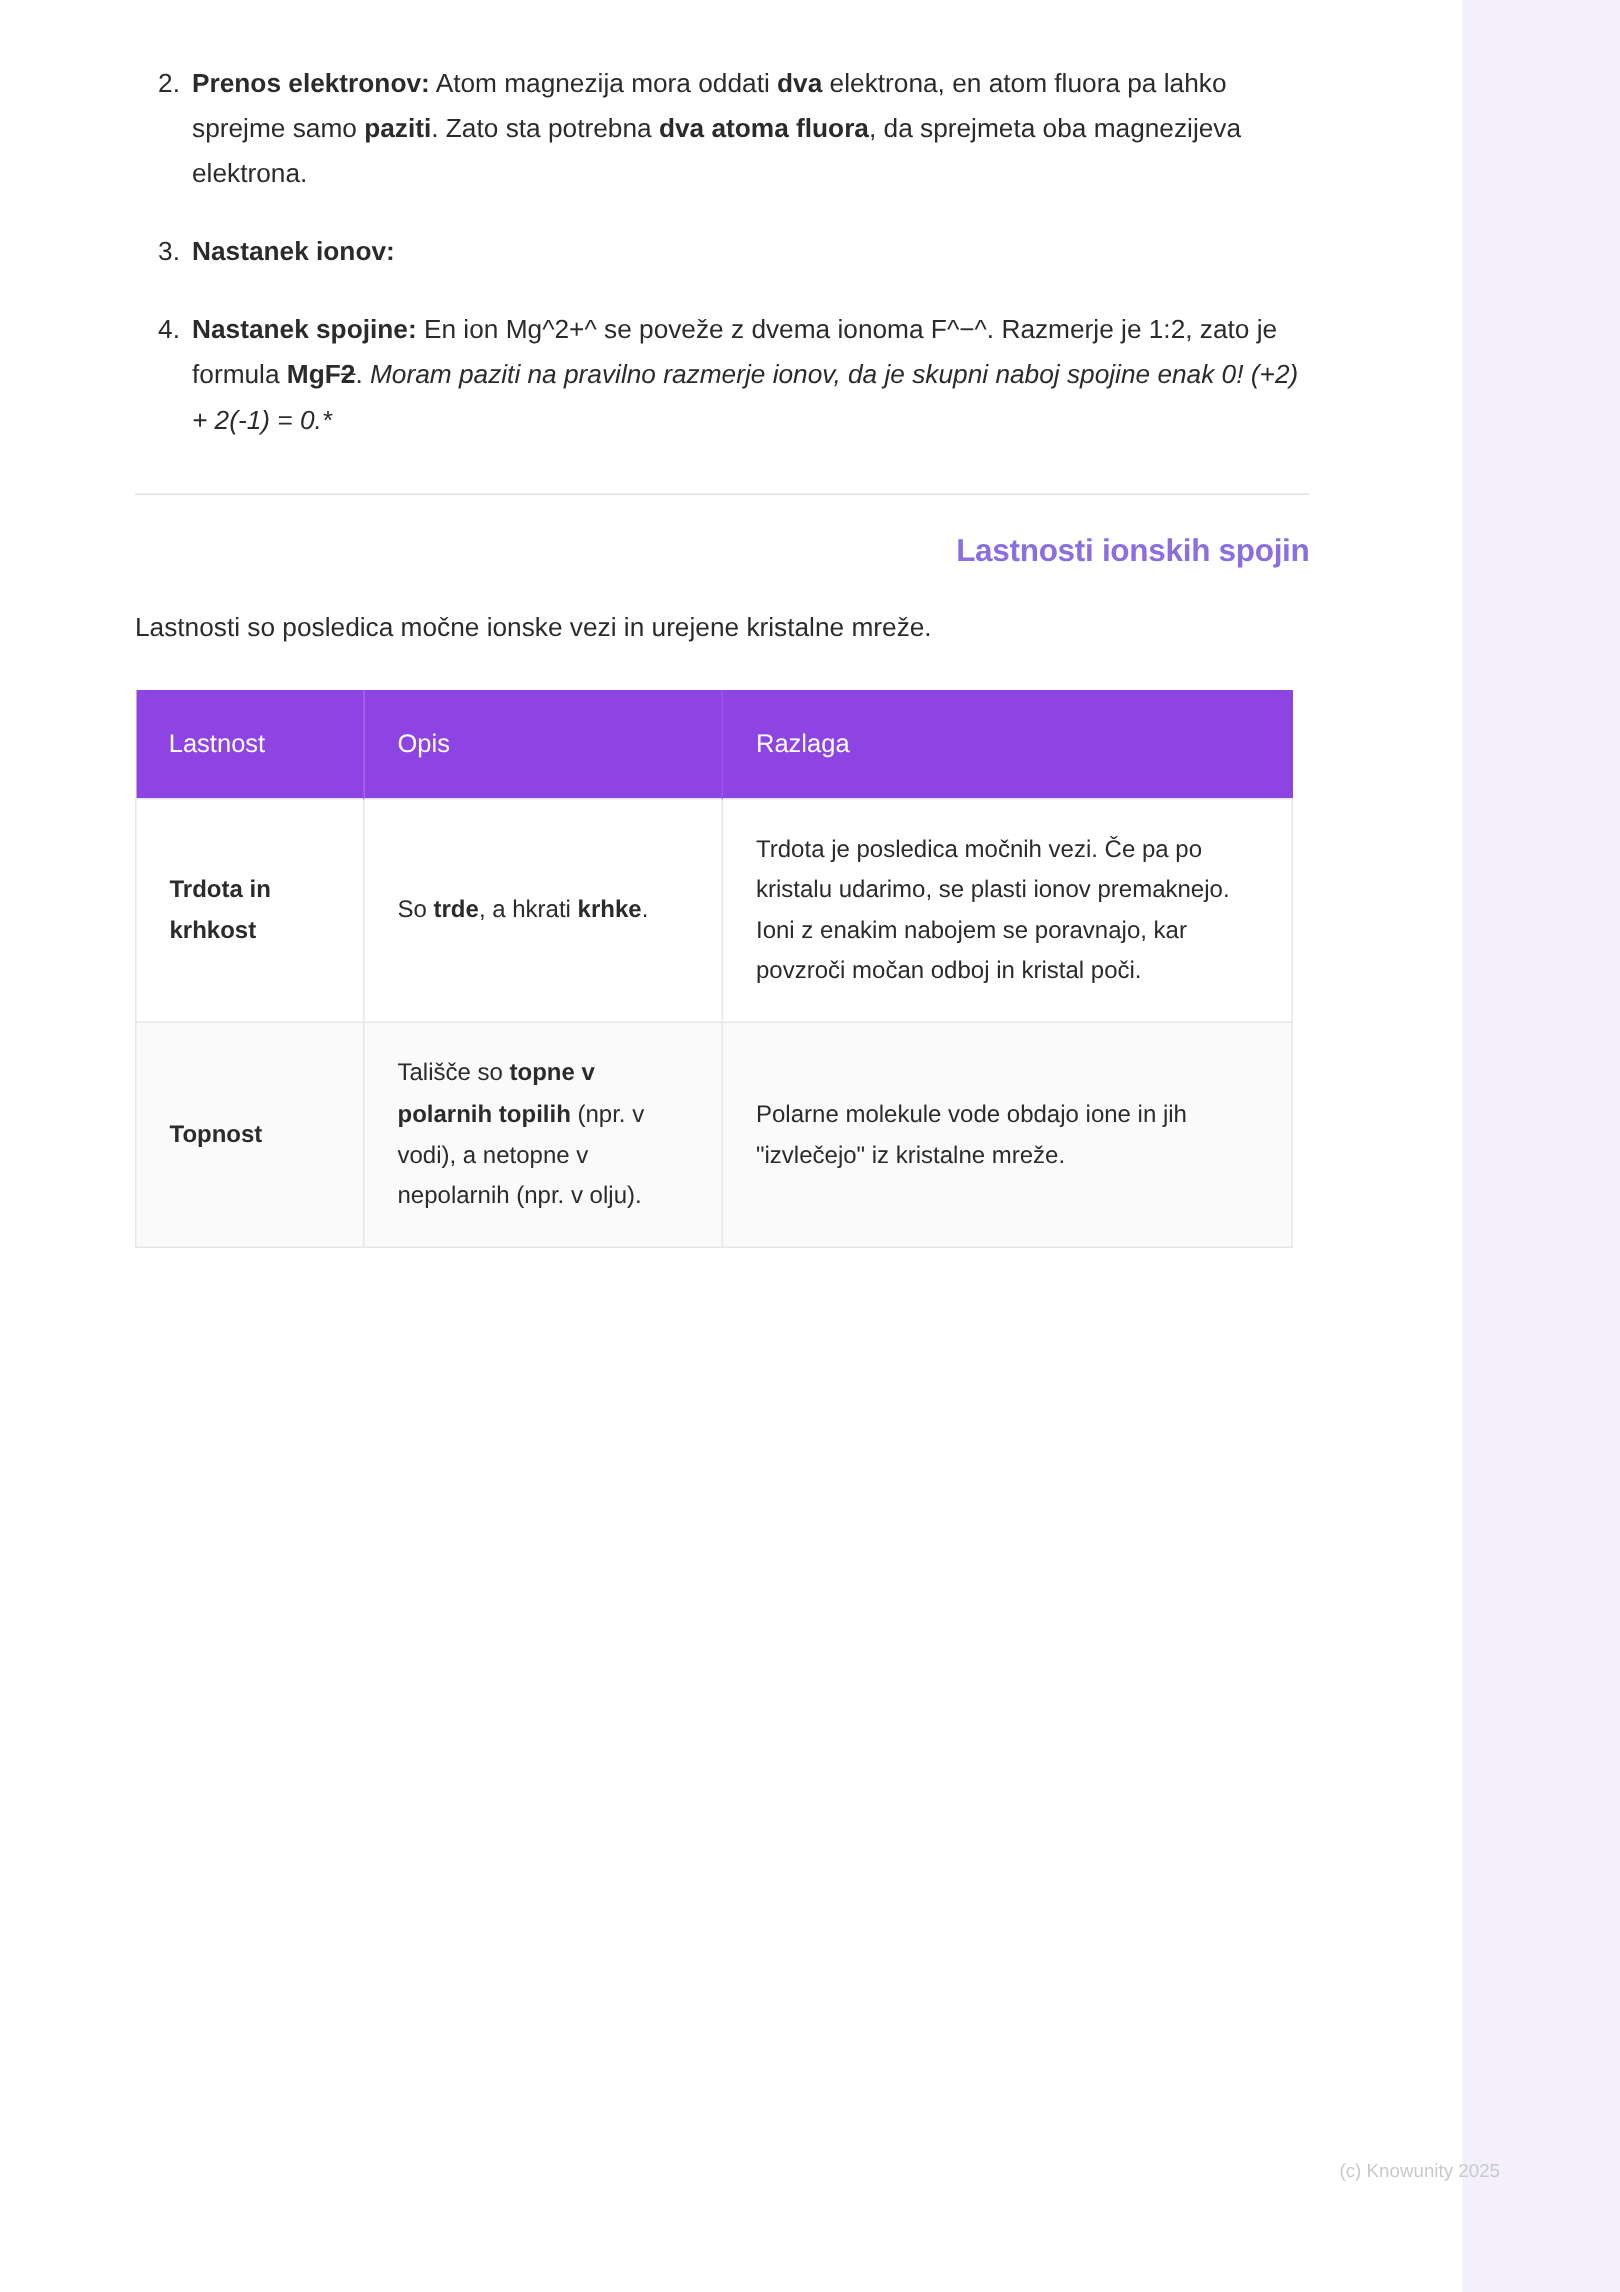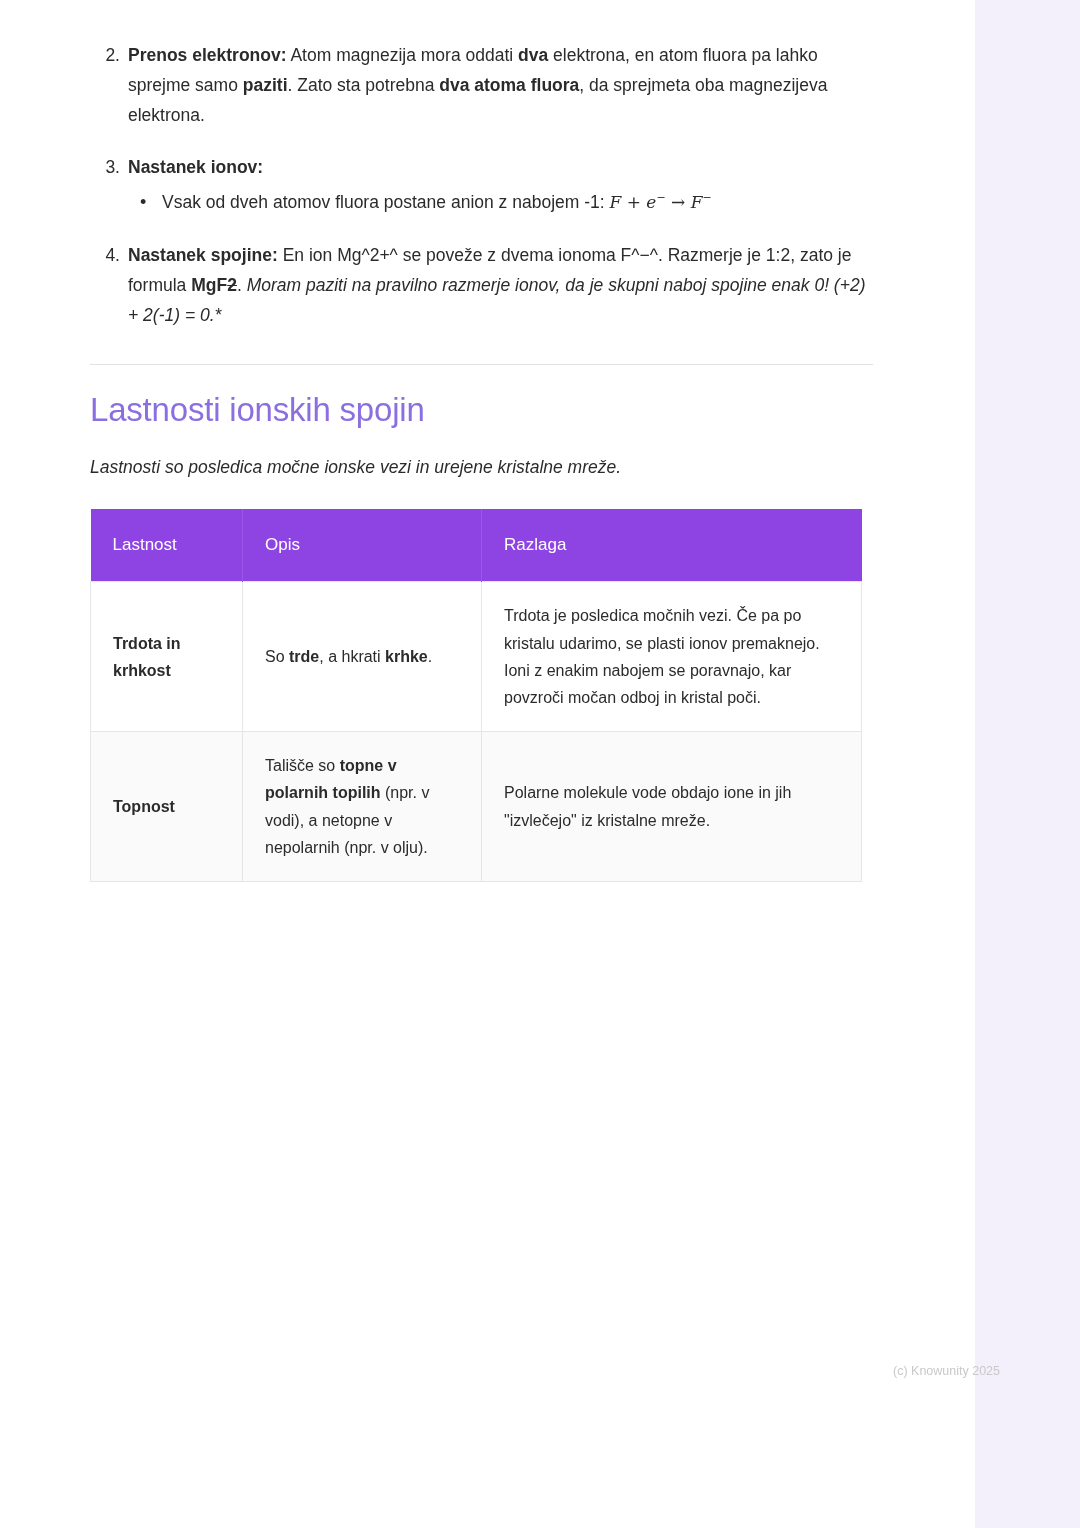--- a/index.html
+++ b/index.html
@@ -98,31 +98,31 @@
   .strike { text-decoration: line-through; }
 
   hr.sep {
     border: none;
     border-top: 1px solid #e2e2e2;
     margin: 34px 0 26px 0;
   }
 
   h2.section-title {
     color: #8b6ee0;
-    font-size: 33px;
-    font-weight: normal;
+    font-size: 21px;
+    font-weight: bold;
     margin: 0 0 24px 0;
     letter-spacing: -0.2px;
+    text-align: right;
   }
 
   p.lead {
     font-size: 17.5px;
     line-height: 1.6;
     margin: 0 0 28px 0;
-    font-style: italic;
   }
 
   table.props {
     width: 737px;
     border-collapse: collapse;
     table-layout: fixed;
     font-size: 16px;
     padding-left: 11px;
   }
   table.props th {
@@ -147,21 +147,21 @@
   td.c0 { width: 152px; font-weight: bold; }
   td.c1 { width: 205px; }
   td.c2 { width: 380px; }
   th.h0 { width: 152px; }
   th.h1 { width: 239px; }
   th.h2 { width: 380px; }
 
   .watermark {
     position: absolute;
     left: 893px;
-    top: 1364px;
+    top: 1440px;
     font-size: 12.5px;
     color: #c9c9c9;
     white-space: nowrap;
   }
 </style>
 </head>
 <body>
 
 <div class="page">
 
@@ -174,23 +174,20 @@
 
       <li>
         <span class="num">2.</span>
         <b>Prenos elektronov:</b><span> Atom magnezija mora oddati </span><b>dva</b><span> elektrona, en atom fluora pa lahko sprejme samo </span><b>paziti</b><span>. Zato sta potrebna </span><b>dva atoma fluora</b><span>, da sprejmeta oba magnezijeva elektrona.</span>
       </li>
 
       <li>
         <span class="num">3.</span>
         <b>Nastanek ionov:</b>
         <ul class="sub-list">
-          <li>
-            <span>Vsak od dveh atomov fluora postane anion z nabojem -1: </span><span class="math">F <span class="op">+</span> e<sup>−</sup> <span class="op">→</span> F<sup>−</sup></span>
-          </li>
         </ul>
       </li>
 
       <li>
         <span class="num">4.</span>
         <b>Nastanek spojine:</b><span> En ion Mg^2+^ se poveže z dvema ionoma F^−^. Razmerje je 1:2, zato je formula </span><b><span>MgF</span><span class="strike">2</span></b><span>. </span><span class="it">Moram paziti na pravilno razmerje ionov, da je skupni naboj spojine enak 0! (+2) + 2(-1) = 0.*</span>
       </li>
 
     </ol>
 

